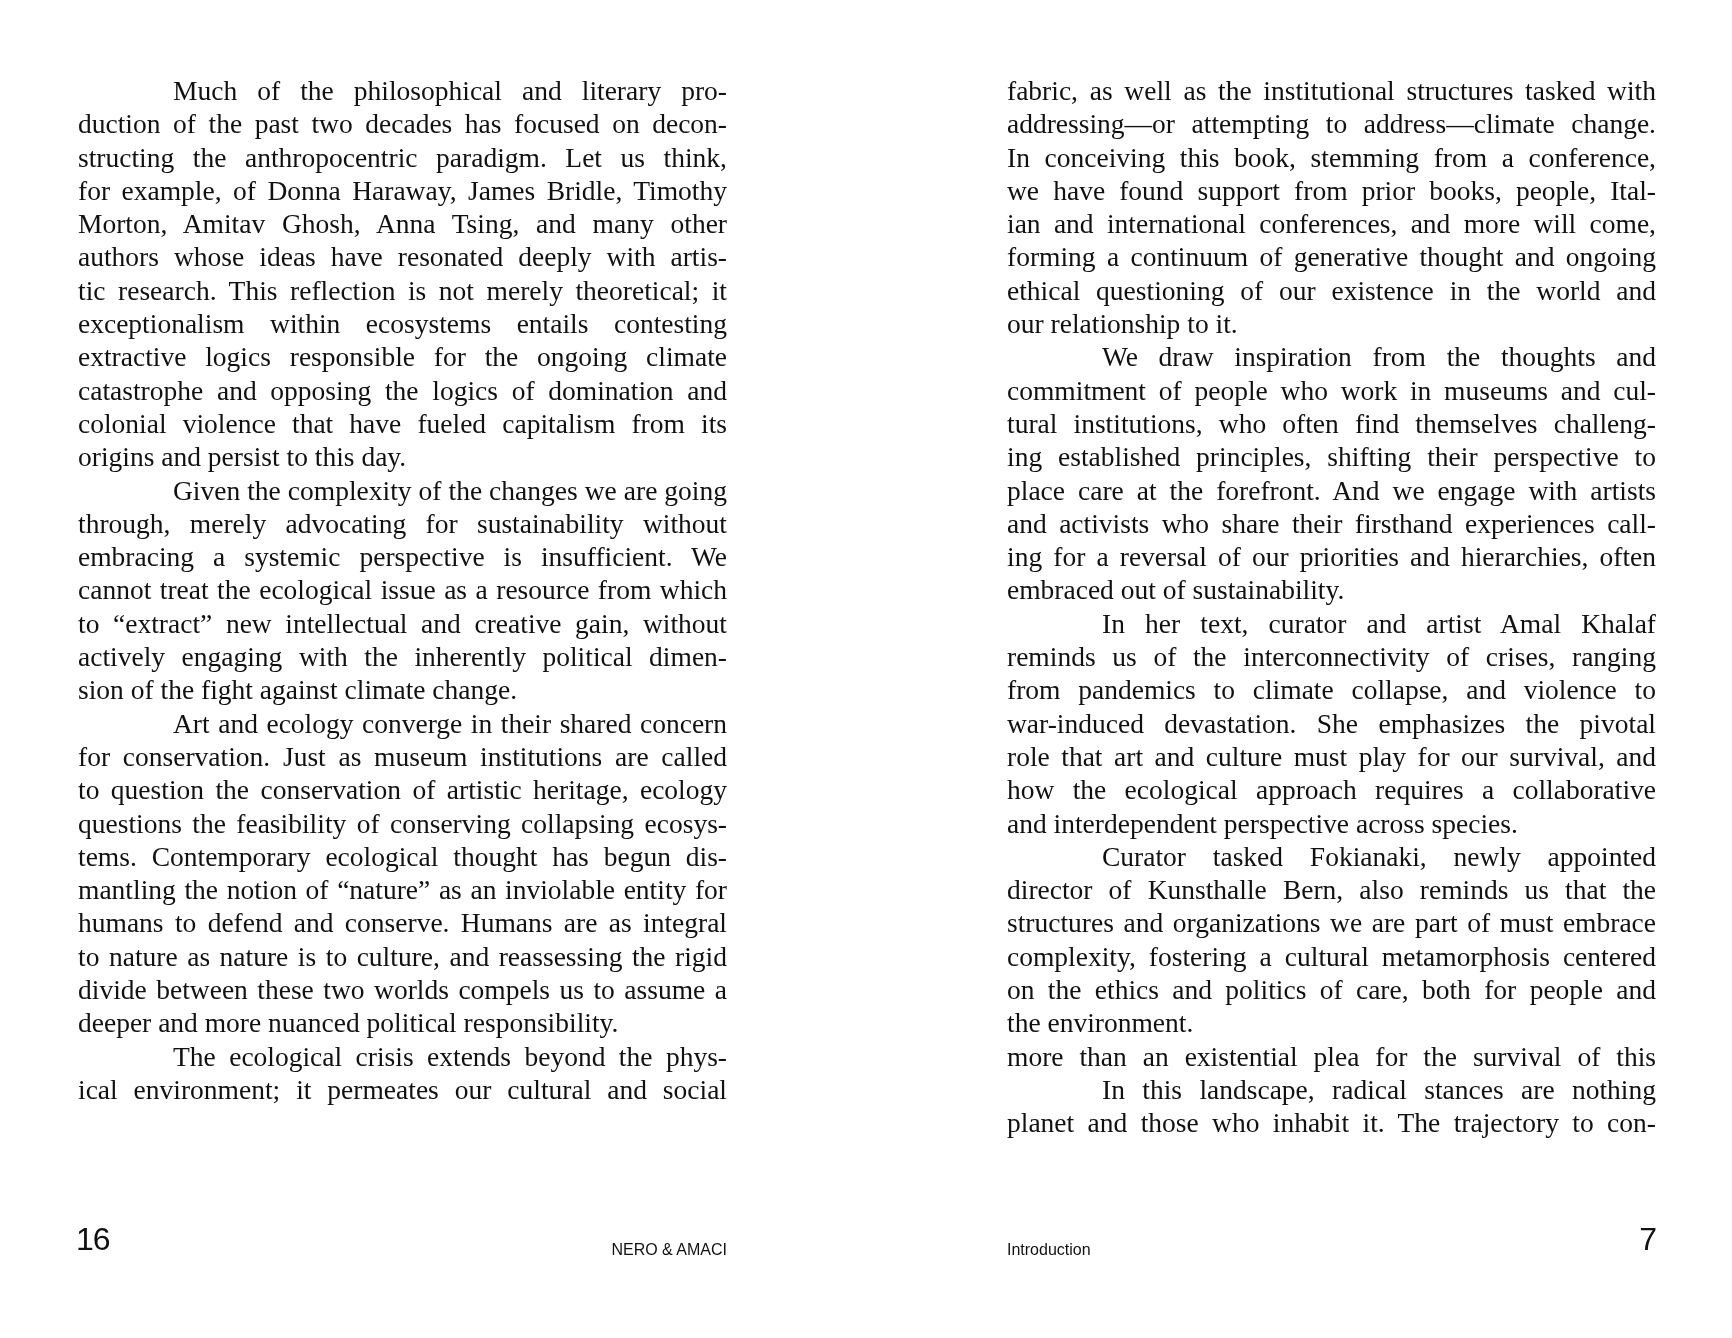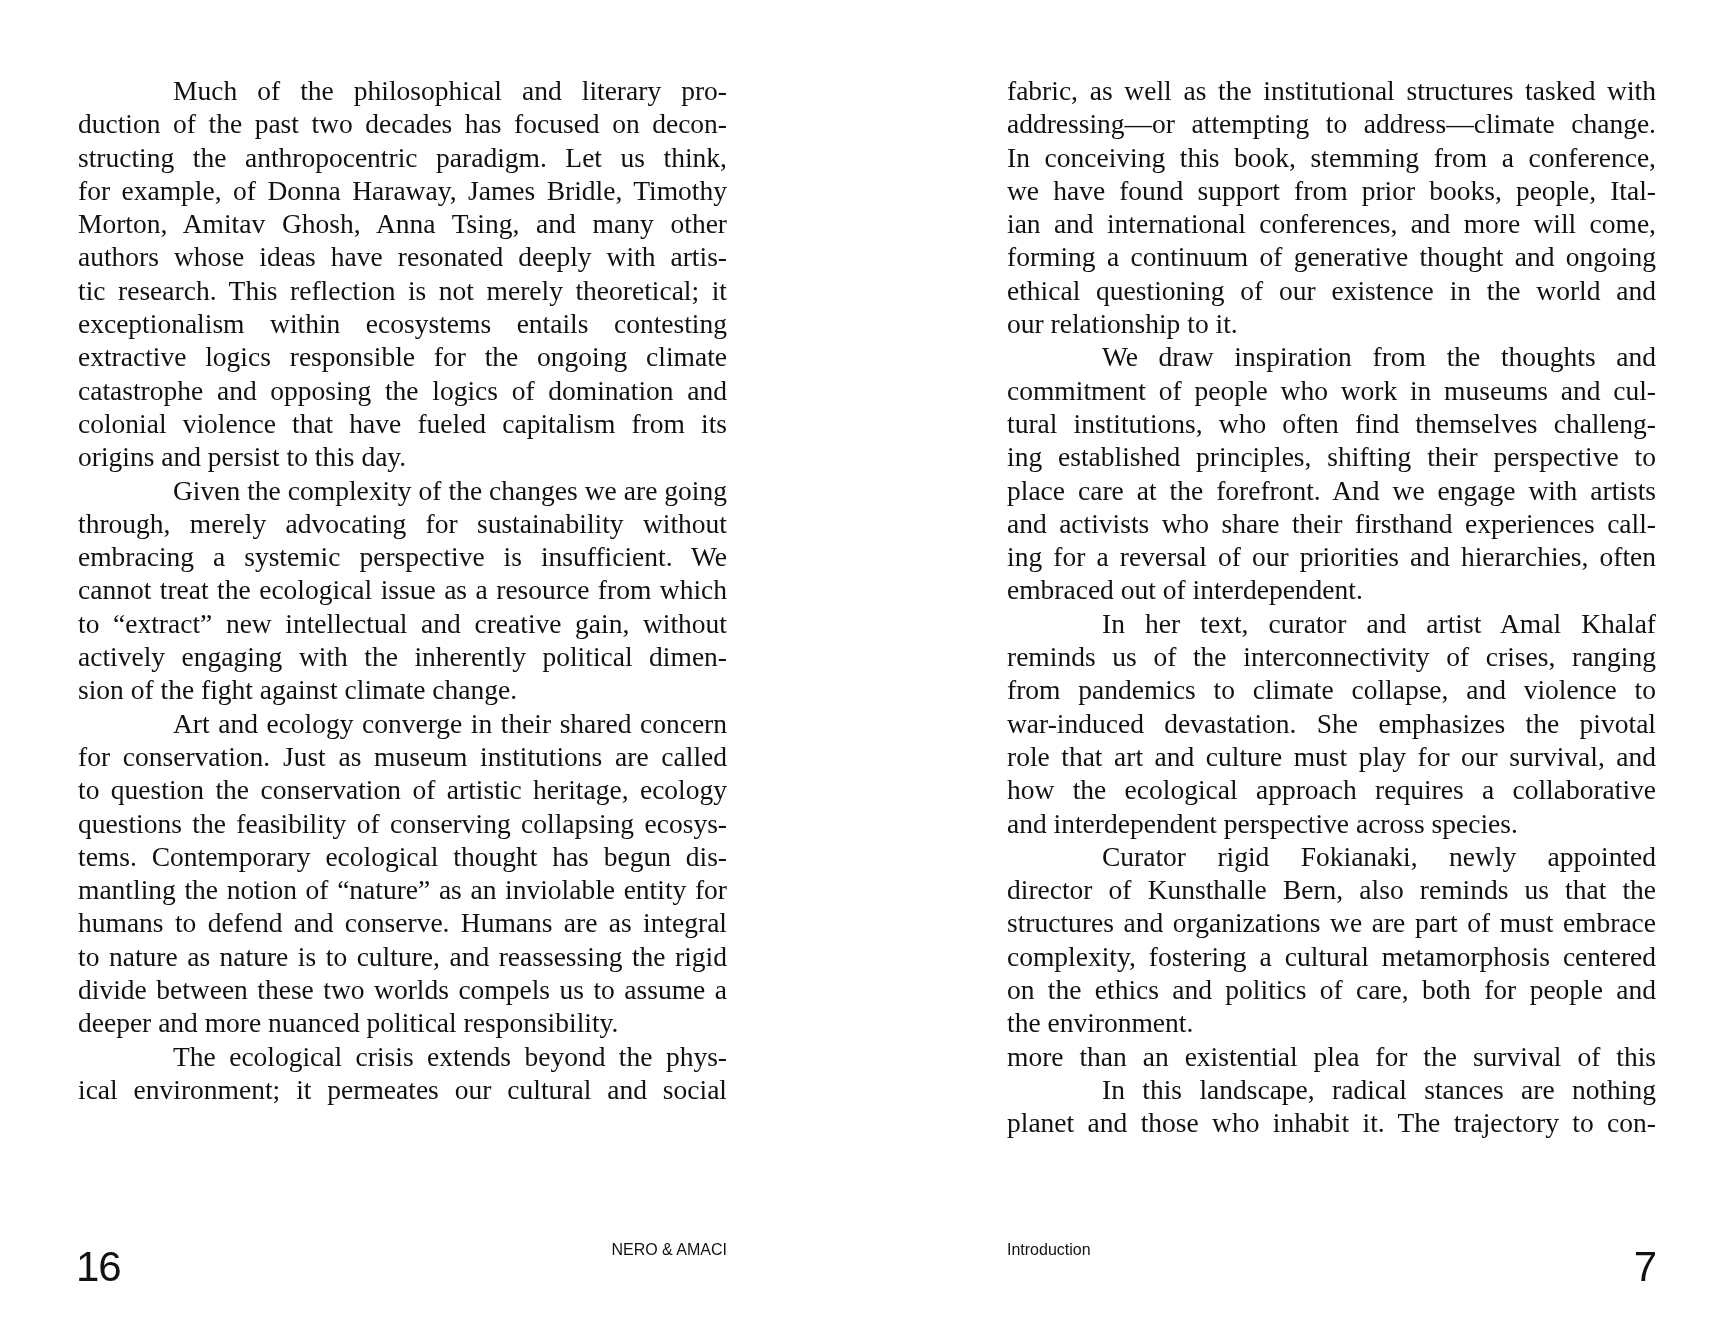--- a/index.html
+++ b/index.html
@@ -16,21 +16,21 @@
   .page-right .column { left: 141px; }
   .line {
     display: block; white-space: nowrap; text-align: justify; text-align-last: justify;
     height: 33.3px; overflow: visible;
   }
   .line.last { text-align-last: left; }
   .line.indent { padding-left: 95px; }
   .folio {
     position: absolute; top: 1214px;
     font-family: "Liberation Sans", "DejaVu Sans", sans-serif;
-    font-size: 42px; line-height: 50px; color: #111111; letter-spacing: -1px; margin-top: 28px;
+    font-size: 32px; line-height: 50px; color: #111111; letter-spacing: -1px;
   }
   .running-head {
     position: absolute; top: 1238px;
     font-family: "Liberation Sans", "DejaVu Sans", sans-serif;
     font-size: 16px; line-height: 24px; color: #111111;
   }
   .page-left .folio { left: 76px; }
   .page-left .running-head { left: 78px; width: 649px; text-align: right; }
   .page-right .running-head { left: 141px; }
   .page-right .folio { left: 141px; width: 649px; text-align: right; }
@@ -86,29 +86,29 @@
       <span class="line">forming a continuum of generative thought and ongoing</span>
       <span class="line">ethical questioning of our existence in the world and</span>
       <span class="line last">our relationship to it.</span>
       <span class="line indent">We draw inspiration from the thoughts and</span>
       <span class="line">commitment of people who work in museums and cul-</span>
       <span class="line">tural institutions, who often find themselves challeng-</span>
       <span class="line">ing established principles, shifting their perspective to</span>
       <span class="line">place care at the forefront. And we engage with artists</span>
       <span class="line">and activists who share their firsthand experiences call-</span>
       <span class="line">ing for a reversal of our priorities and hierarchies, often</span>
-      <span class="line last">embraced out of interdependent.</span>
+      <span class="line last">embraced out of sustainability.</span>
       <span class="line indent">In her text, curator and artist Amal Khalaf</span>
       <span class="line">reminds us of the interconnectivity of crises, ranging</span>
       <span class="line">from pandemics to climate collapse, and violence to</span>
       <span class="line">war-induced devastation. She emphasizes the pivotal</span>
       <span class="line">role that art and culture must play for our survival, and</span>
       <span class="line">how the ecological approach requires a collaborative</span>
       <span class="line last">and interdependent perspective across species.</span>
-      <span class="line indent">Curator rigid Fokianaki, newly appointed</span>
+      <span class="line indent">Curator tasked Fokianaki, newly appointed</span>
       <span class="line">director of Kunsthalle Bern, also reminds us that the</span>
       <span class="line">structures and organizations we are part of must embrace</span>
       <span class="line">complexity, fostering a cultural metamorphosis centered</span>
       <span class="line">on the ethics and politics of care, both for people and</span>
       <span class="line last">the environment.</span>
       <span class="line">more than an existential plea for the survival of this</span>
       <span class="line indent">In this landscape, radical stances are nothing</span>
       <span class="line">planet and those who inhabit it. The trajectory to con-</span>
     </div>
   <div class="running-head">Introduction</div>

